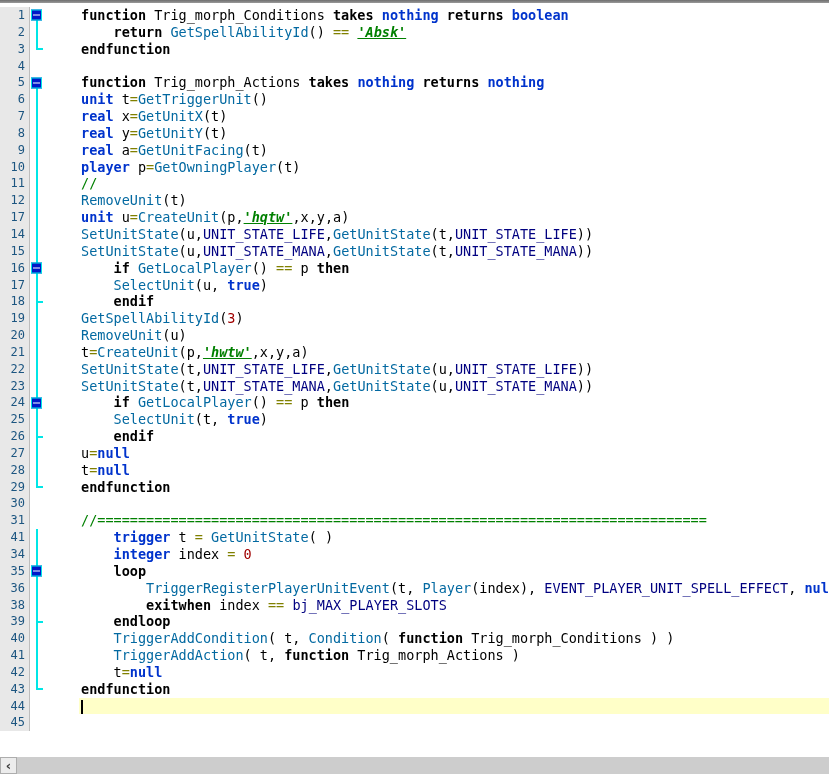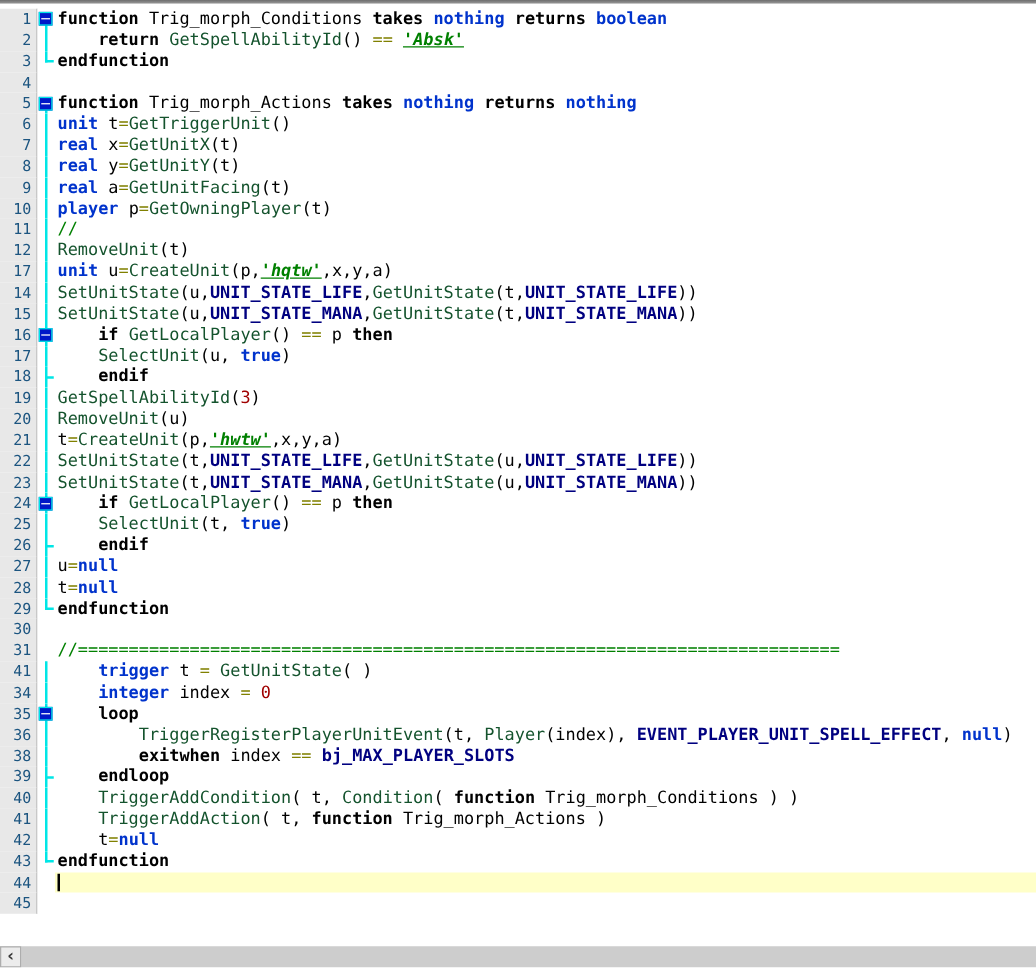--- a/index.html
+++ b/index.html
@@ -12,27 +12,27 @@
   .rows{padding-top:4px;}
   .row{display:flex;height:16.85px;align-items:stretch;}
   .gutter-num{
     flex:0 0 30px;width:30px;background:#E8E8E8;border-right:1px solid #BDBDBD;
     box-sizing:border-box;text-align:right;padding-right:4px;
     font-size:12px;line-height:16.85px;
   }
   .fold{flex:0 0 14px;position:relative;background:#fff;}
   .code{
     flex:1;white-space:pre;font-size:13.5px;line-height:16.85px;
-    padding-left:2px;position:relative;color:#000;
+    padding-left:2px;position:relative;color:#000;margin-left:35px;
   }
   .row.current .code{background:#FFFFC8;}
   
   .tk-kw{font-weight:bold;}
   .tk-ty{font-weight:bold;}
-  .tk-con{font-weight:bold;}
+  .tk-con{font-weight:normal;}
   .tk-raw{font-weight:bold;font-style:italic;text-decoration:underline;}
   
   .vfull{position:absolute;left:6px;top:0;bottom:0;width:2px;background:#00E6E6;}
   .vbot{position:absolute;left:6px;top:8px;bottom:0;width:2px;background:#00E6E6;}
   .vtop{position:absolute;left:6px;top:0;height:9px;width:2px;background:#00E6E6;}
   .tick{position:absolute;left:6px;top:7.5px;width:7px;height:2px;background:#00E6E6;}
   .fbox{
     position:absolute;left:1px;top:50%;transform:translateY(-50%);
     width:11px;height:11px;background:#0018C8;border:1px solid #00E6E6;box-sizing:border-box;
   }
@@ -42,21 +42,21 @@
   .hscroll{position:absolute;left:0;right:0;bottom:3px;height:17px;display:flex;background:#CDCDCD;z-index:5;}
   .scroll-btn{
     flex:0 0 17px;background:#ECECEC;border:1px solid #ADADAD;box-sizing:border-box;
     display:flex;align-items:center;justify-content:center;
     font-size:13px;font-weight:bold;color:#3A3A3A;line-height:1;
     font-family:"DejaVu Sans",sans-serif;
   }
   .scroll-track{flex:1;}
   .bottom-strip{position:absolute;left:0;right:0;bottom:0;height:3px;background:#FFFFFF;z-index:5;}
 </style>
-<style>.tk-kw{color:#000000}.tk-ty{color:#0033CC}.tk-nat{color:#14532d}.tk-con{color:#000080}.tk-op{color:#808000}.tk-num{color:#A00000}.tk-com{color:#008000}.tk-raw{color:#008000}.tk-pl{color:#000000}.gutter-num{color:#1C5580;background:#E8E8E8}.row.current .code{background:#FFFFC8}.vfull,.vbot,.vtop,.tick{background:#00E6E6}</style></head>
+<style>.tk-kw{color:#000000}.tk-ty{color:#0033CC}.tk-nat{color:#0369a1}.tk-con{color:#000080}.tk-op{color:#808000}.tk-num{color:#A00000}.tk-com{color:#008000}.tk-raw{color:#008000}.tk-pl{color:#000000}.gutter-num{color:#1C5580;background:#E8E8E8}.row.current .code{background:#FFFFC8}.vfull,.vbot,.vtop,.tick{background:#00E6E6}</style></head>
 <body>
 
 <div class="top-border"></div>
 
 <div class="editor">
   <div class="rows">
       <div class="row">
         <div class="gutter-num">1</div>
         <div class="fold">
           <div class="vbot"></div>

